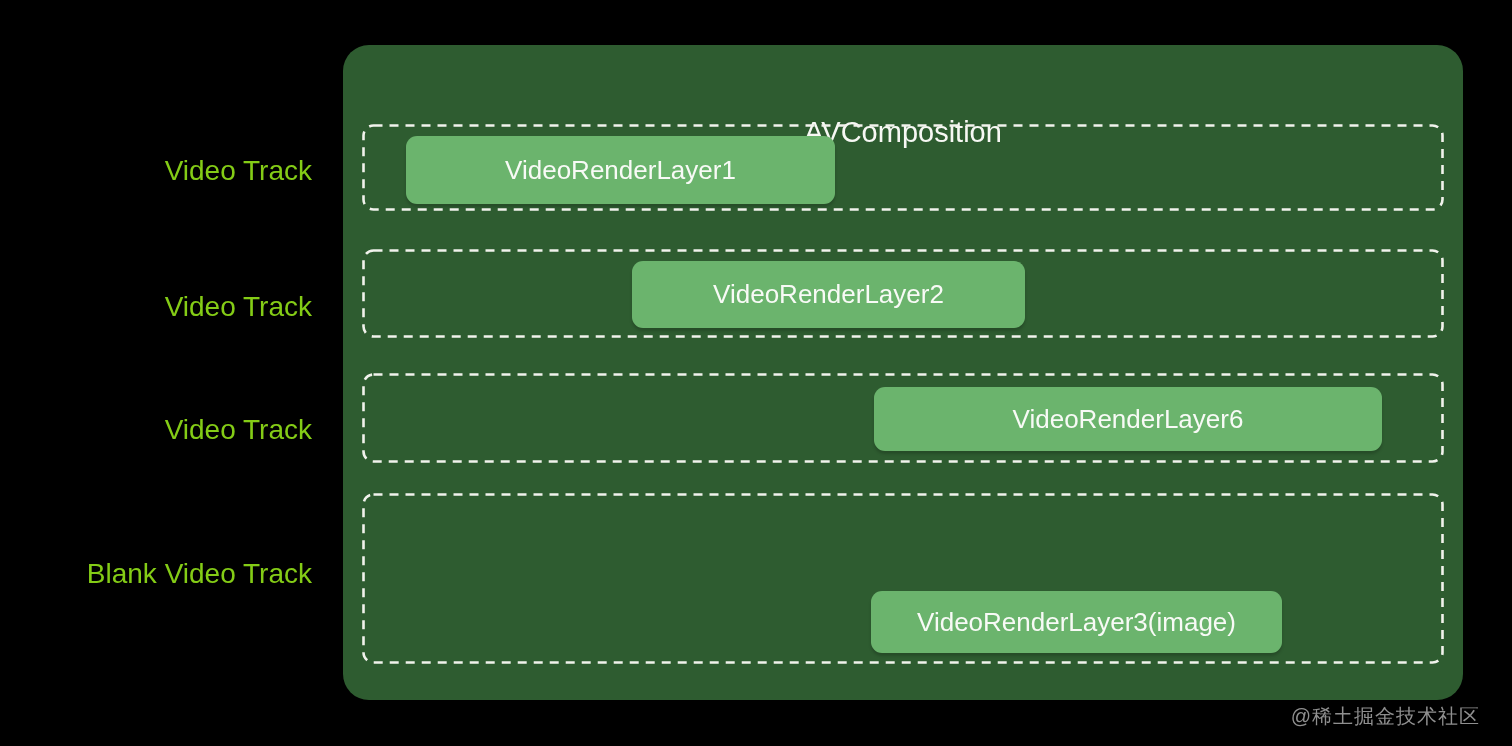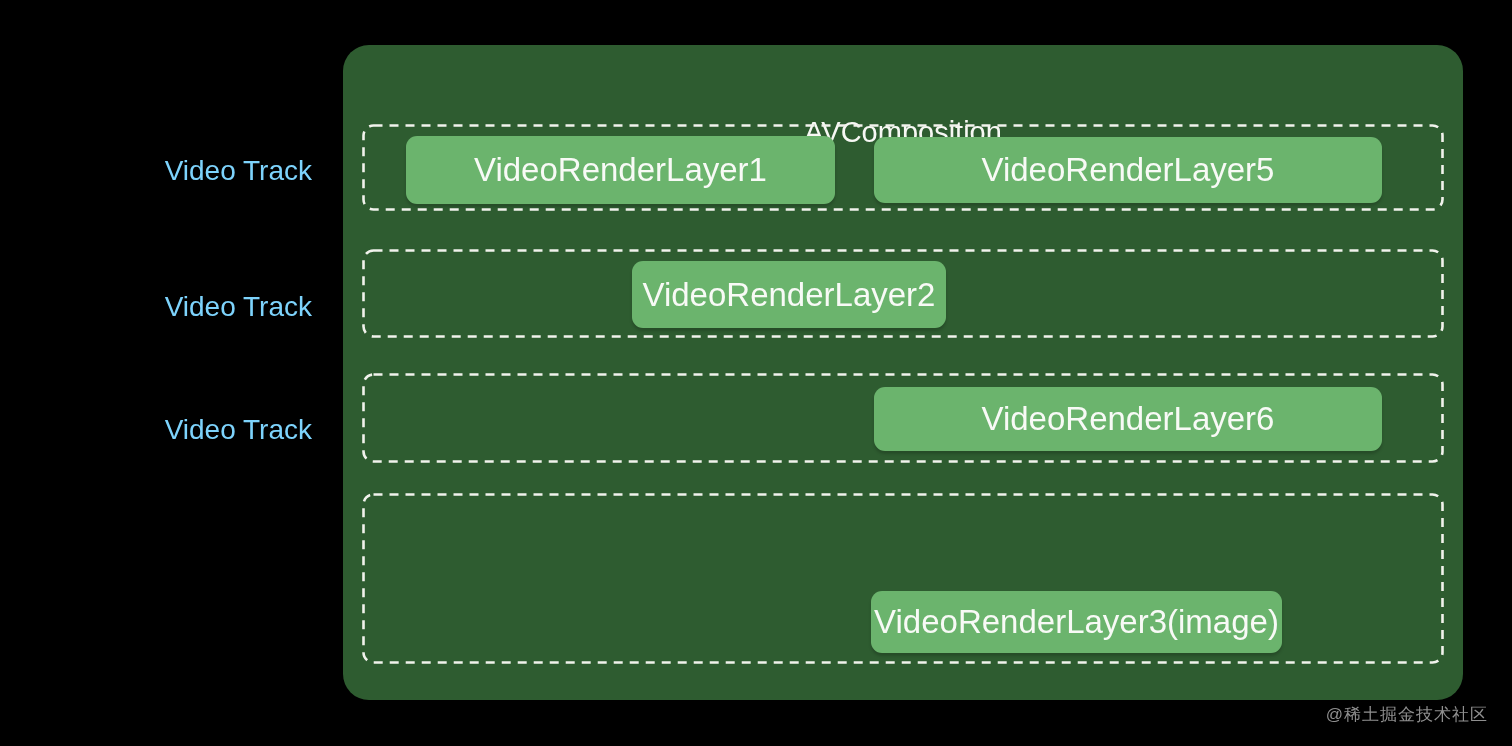--- a/index.html
+++ b/index.html
@@ -8,21 +8,21 @@
     width:1512px;height:746px;
     background:#000;
     overflow:hidden;
     font-family:"Liberation Sans", sans-serif;
   }
   
   .track-label{
     position:absolute;
     left:40px;width:272px;
     text-align:right;
-    color:#7dd3fc;
+    color:#84cc16;
     font-size:28px;
     line-height:34px;
     white-space:nowrap;
   }
   .tl-1{top:154px;}
   .tl-2{top:290px;}
   .tl-3{top:413px;}
   .tl-4{top:557px;}
 
   
@@ -61,58 +61,58 @@
     stroke-dasharray:9 7;
   }
 
   
   .layer-chip{
     position:absolute;
     display:flex;align-items:center;justify-content:center;
     background:#6bb46d;
     border-radius:11px;
     color:#f8faf6;
-    font-size:33px;
+    font-size:26px;
     white-space:nowrap;
     box-shadow:0 3px 3px rgba(0,0,0,0.18);
   }
   .chip-l1{left:44px;top:12px;width:429px;height:68px;}
   .chip-l5{left:512px;top:13px;width:508px;height:66px;}
-  .chip-l2{left:270px;top:12px;width:314px;height:67px;}
+  .chip-l2{left:270px;top:12px;width:393px;height:67px;}
   .chip-l6{left:512px;top:14px;width:508px;height:64px;}
   .chip-l4{left:541px;top:16px;width:495px;height:67px;}
   .chip-l3{left:509px;top:98px;width:411px;height:62px;}
 
   
   .watermark{
     position:absolute;
-    right:24px;top:703px;
+    right:32px;top:703px;
     color:#8f8f8f;
-    font-size:17px;
+    font-size:20px;
     letter-spacing:1px;
   }
 </style>
 </head>
 <body>
 
 <div class="stage">
 
   <div class="track-label tl-1">Video Track</div>
   <div class="track-label tl-2">Video Track</div>
   <div class="track-label tl-3">Video Track</div>
+  <div class="track-label tl-4">Blank Video Track</div>
 
   <div class="composition">
     <div class="comp-title">AVComposition</div>
 
     <div class="track-row row-1">
       <svg class="dash">
           <rect class="dash-rect"></rect>
         </svg>
       <div class="layer-chip chip-l1">VideoRenderLayer1</div>
-      <div class="layer-chip chip-l5">VideoRenderLayer5</div>
     </div>
 
     <div class="track-row row-2">
       <svg class="dash">
           <rect class="dash-rect"></rect>
         </svg>
       <div class="layer-chip chip-l2">VideoRenderLayer2</div>
     </div>
 
     <div class="track-row row-3">

